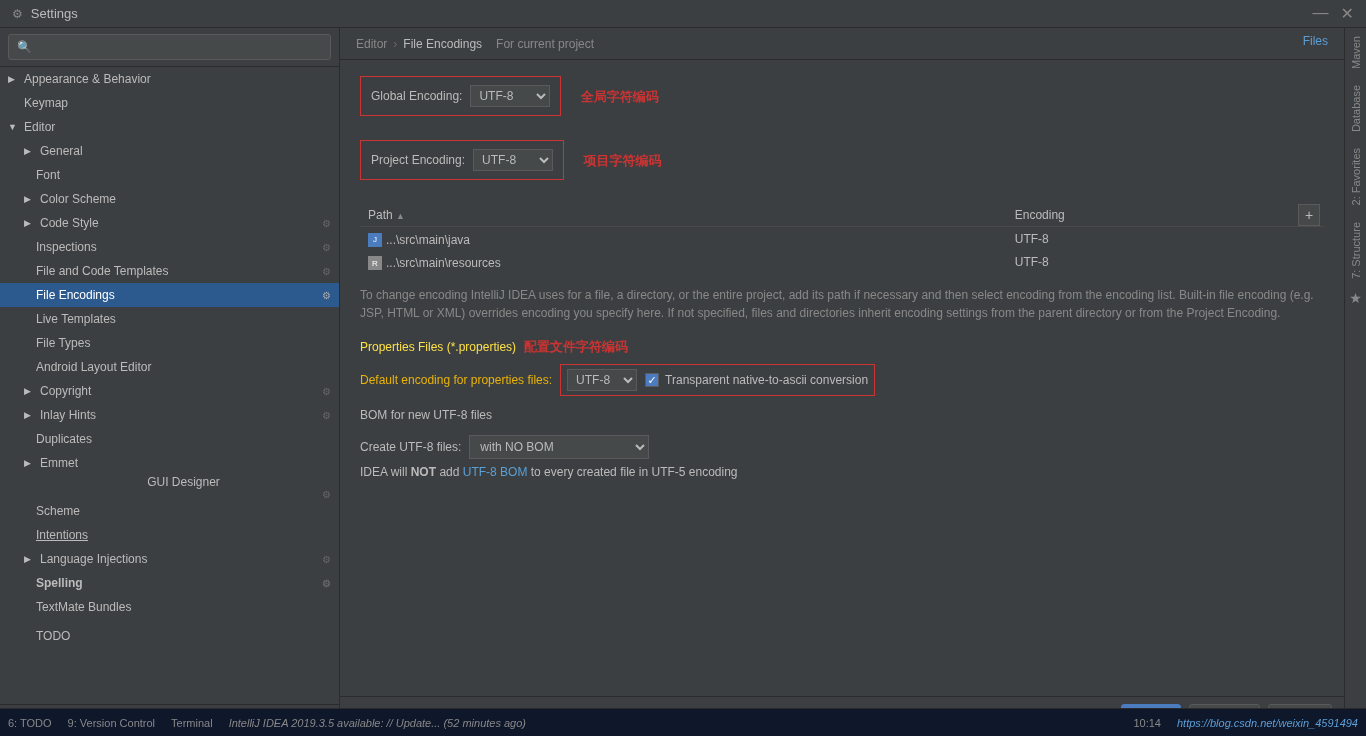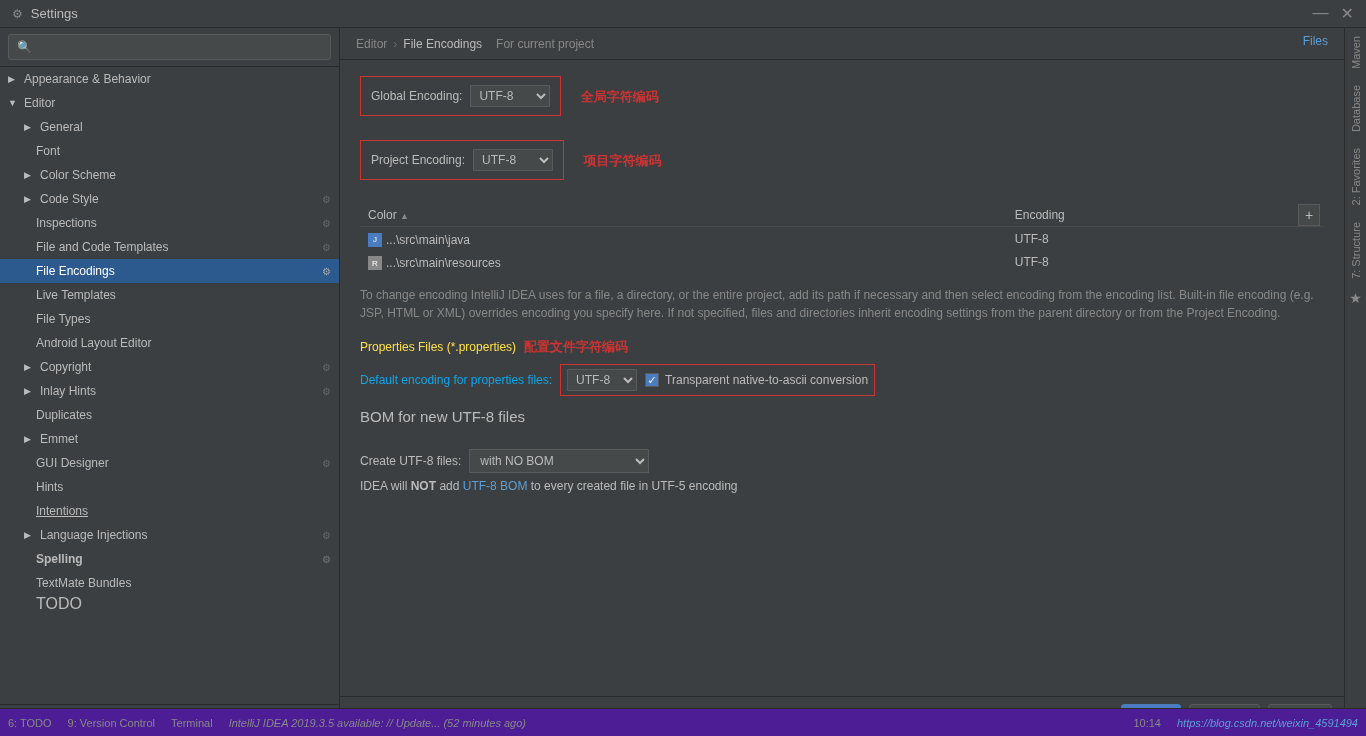--- a/index.html
+++ b/index.html
@@ -36,20 +36,24 @@
         <input type="text" style="width: 100%; height: 26px; background: rgb(69, 73, 74); border: 1px solid rgb(90, 90, 90); color: rgb(187, 187, 187); padding: 0px 8px; font-size: 12px; outline: none; border-radius: 3px;" placeholder="🔍">
       </div>
 
       <div style="flex:1;overflow-y:auto;">
 
         <div style="height:24px;display:flex;align-items:center;padding:0 8px;cursor:pointer;font-size:12px;color:#bbbbbb;gap:4px;">
           <span style="font-size:9px;width:12px;">▶</span>
           <span>Appearance &amp; Behavior</span>
         </div>
 
+        <div style="height:24px;display:flex;align-items:center;padding:0 8px;cursor:pointer;font-size:12px;color:#bbbbbb;gap:4px;">
+          <span style="width:12px;"></span>
+          <span>Keymap</span>
+        </div>
 
         <div style="height:24px;display:flex;align-items:center;padding:0 8px;cursor:pointer;font-size:12px;color:#bbbbbb;gap:4px;">
           <span style="font-size:9px;width:12px;">▼</span>
           <span>Editor</span>
         </div>
 
         <div style="height:24px;display:flex;align-items:center;padding:0 8px 0 24px;cursor:pointer;font-size:12px;color:#bbbbbb;gap:4px;">
           <span style="font-size:9px;width:12px;">▶</span>
           <span>General</span>
         </div>
@@ -110,27 +114,27 @@
 
         <div style="height:24px;display:flex;align-items:center;padding:0 8px 0 36px;cursor:pointer;font-size:12px;color:#bbbbbb;">
           <span>Duplicates</span>
         </div>
 
         <div style="height:24px;display:flex;align-items:center;padding:0 8px 0 24px;cursor:pointer;font-size:12px;color:#bbbbbb;gap:4px;">
           <span style="font-size:9px;width:12px;">▶</span>
           <span>Emmet</span>
         </div>
 
-        <div style="height:24px;display:flex;align-items:center;padding:0 8px 0 36px;cursor:pointer;font-size:12px;color:#bbbbbb;">
+        <div style="height:24px;display:flex;align-items:center;padding:0 8px 0 36px;cursor:pointer;font-size:12px;color:#bbbbbb;flex-direction:column;">
           <span>GUI Designer</span>
           <span style="margin-left:auto;color:#666;font-size:10px;">⚙</span>
         </div>
 
         <div style="height:24px;display:flex;align-items:center;padding:0 8px 0 36px;cursor:pointer;font-size:12px;color:#bbbbbb;">
-          <span>Hints</span>
+          <span>Scheme</span>
         </div>
 
         <div style="height:24px;display:flex;align-items:center;padding:0 8px 0 36px;cursor:pointer;font-size:12px;color:#bbbbbb;text-decoration:underline;">
           <span>Intentions</span>
         </div>
 
         <div style="height:24px;display:flex;align-items:center;padding:0 8px 0 24px;cursor:pointer;font-size:12px;color:#bbbbbb;gap:4px;">
           <span style="font-size:9px;width:12px;">▶</span>
           <span>Language Injections</span>
           <span style="margin-left:auto;color:#666;font-size:10px;">⚙</span>
@@ -138,21 +142,21 @@
 
         <div style="height:24px;display:flex;align-items:center;padding:0 8px 0 36px;cursor:pointer;font-size:12px;color:#bbbbbb;font-weight:bold;">
           <span>Spelling</span>
           <span style="margin-left:auto;color:#666;font-size:10px;">⚙</span>
         </div>
 
         <div style="height:24px;display:flex;align-items:center;padding:0 8px 0 36px;cursor:pointer;font-size:12px;color:#bbbbbb;">
           <span>TextMate Bundles</span>
         </div>
 
-        <div style="height:24px;display:flex;align-items:flex-start;padding:0 8px 0 36px;cursor:pointer;font-size:16px;color:#bbbbbb;">
+        <div style="height:24px;display:flex;align-items:flex-end;padding:0 8px 0 36px;cursor:pointer;font-size:12px;color:#bbbbbb;">
           <span>TODO</span>
         </div>
 
       </div>
 
       <div style="height:32px;display:flex;align-items:center;justify-content:center;border-top:1px solid #2b2b2b;cursor:pointer;">
         <div style="width:20px;height:20px;border-radius:50%;border:1px solid #666;display:flex;align-items:center;justify-content:center;color:#888;font-size:13px;">?</div>
       </div>
     </div>
 
@@ -187,21 +191,21 @@
         </div>
         <span style="color:#cc3333;font-size:13px;font-weight:bold;margin-left:16px;vertical-align:middle;">项目字符编码</span>
         <br><br>
 
         
         <div style="position:relative;margin-bottom:12px;">
           <table style="width:100%;border-collapse:collapse;">
             <thead>
               <tr>
                 <th style="text-align:left;padding:4px 8px;color:#bbbbbb;font-size:12px;border-bottom:1px solid #4a4a4a;font-weight:normal;">
-                  <span>Color</span>
+                  <span>Path</span>
                   <span style="font-size:9px;color:#888;"> ▲</span>
                 </th>
                 <th style="text-align:left;padding:4px 8px;color:#bbbbbb;font-size:12px;border-bottom:1px solid #4a4a4a;font-weight:normal;">
                   <span>Encoding</span>
                 </th>
                 <th style="width:30px;border-bottom:1px solid #4a4a4a;"></th>
               </tr>
             </thead>
             <tbody>
               <tr>
@@ -232,36 +236,36 @@
         
         <p style="font-size:12px;color:#888;line-height:1.5;margin-bottom:16px;">To change encoding IntelliJ IDEA uses for a file, a directory, or the entire project, add its path if necessary and then select encoding from the encoding list. Built-in file encoding (e.g. JSP, HTML or XML) overrides encoding you specify here. If not specified, files and directories inherit encoding settings from the parent directory or from the Project Encoding.</p>
 
         
         <div style="margin-bottom:12px;">
           <div style="display:flex;align-items:center;gap:8px;margin-bottom:8px;">
             <span style="font-size:12px;color:#fde047;">Properties Files (*.properties)</span>
             <span style="color:#cc3333;font-size:13px;font-weight:bold;">配置文件字符编码</span>
           </div>
           <div style="display:flex;align-items:center;gap:8px;">
-            <span style="font-size:12px;color:#0ea5e9;white-space:nowrap;">Default encoding for properties files:</span>
+            <span style="font-size:12px;color:#eab308;white-space:nowrap;">Default encoding for properties files:</span>
             <div style="border:1px solid #cc3333;padding:4px 6px;display:inline-flex;align-items:center;gap:8px;">
               <select style="height:22px;background:#45494a;border:1px solid #5a5a5a;color:#bbbbbb;padding:0 4px;font-size:12px;min-width:70px;">
                 <option>UTF-8</option>
               </select>
               <label style="display:flex;align-items:center;gap:6px;font-size:12px;color:#bbbbbb;cursor:pointer;">
                 <div style="width:14px;height:14px;border:1px solid #5a5a5a;background:#4a7cbf;display:flex;align-items:center;justify-content:center;font-size:11px;color:white;cursor:pointer;">✓</div>
                 <span>Transparent native-to-ascii conversion</span>
               </label>
             </div>
           </div>
         </div>
 
         
         <div style="margin-top:12px;">
-          <div style="font-size:15px;color:#bbbbbb;margin-bottom:24px;">BOM for new UTF-8 files</div>
+          <div style="font-size:12px;color:#bbbbbb;margin-bottom:13px;">BOM for new UTF-8 files</div>
           <div style="display:flex;align-items:center;gap:8px;margin-bottom:6px;">
             <span style="font-size:12px;color:#bbbbbb;">Create UTF-8 files:</span>
             <select style="height:24px;background:#45494a;border:1px solid #5a5a5a;color:#bbbbbb;padding:0 6px;font-size:12px;min-width:180px;">
               <option>with NO BOM</option>
             </select>
           </div>
           <div style="font-size:12px;color:#bbbbbb;">
             <span>IDEA will</span>
             <span style="font-weight:bold;color:#bbbbbb;"> NOT</span>
             <span> add </span>
@@ -284,20 +288,20 @@
       <div style="writing-mode:vertical-lr;transform:rotate(180deg);font-size:11px;color:#888;cursor:pointer;padding:8px 3px;white-space:nowrap;">Maven</div>
       <div style="writing-mode:vertical-lr;transform:rotate(180deg);font-size:11px;color:#888;cursor:pointer;padding:8px 3px;white-space:nowrap;">Database</div>
       <div style="writing-mode:vertical-lr;transform:rotate(180deg);font-size:11px;color:#888;cursor:pointer;padding:8px 3px;white-space:nowrap;">2: Favorites</div>
       <div style="writing-mode:vertical-lr;transform:rotate(180deg);font-size:11px;color:#888;cursor:pointer;padding:8px 3px;white-space:nowrap;">7: Structure</div>
       <div style="font-size:14px;color:#888;cursor:pointer;padding:4px;">★</div>
     </div>
 
   </div>
 </div>
 
-<div style="position:absolute;bottom:0;left:0;right:0;height:28px;background:#4c1d95;border-top:1px solid #2b2b2b;display:flex;align-items:center;padding:0 8px;font-size:11px;color:#888;gap:16px;">
+<div style="position:absolute;bottom:0;left:0;right:0;height:28px;background:#0f172a;border-top:1px solid #2b2b2b;display:flex;align-items:center;padding:0 8px;font-size:11px;color:#888;gap:16px;">
   <span style="cursor:pointer;">6: TODO</span>
   <span style="cursor:pointer;">9: Version Control</span>
   <span style="cursor:pointer;">Terminal</span>
   <span style="flex:1;font-style:italic;">IntelliJ IDEA 2019.3.5 available: // Update... (52 minutes ago)</span>
   <span>10:14</span>
   <span style="color:#5c9fd6;cursor:pointer;font-style:italic;">https://blog.csdn.net/weixin_4591494</span>
 </div>
 
 </body></html>

